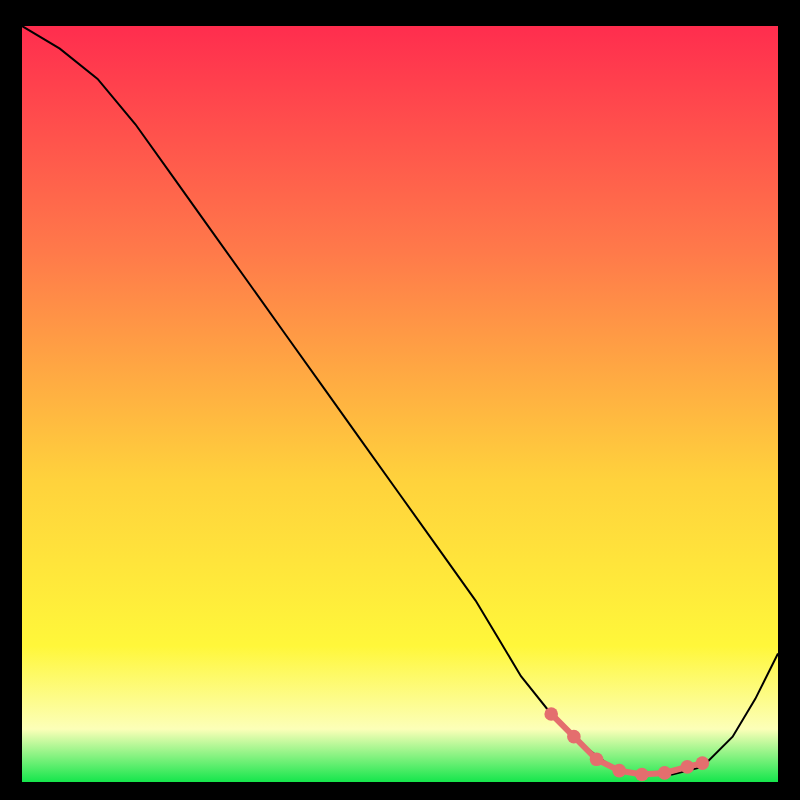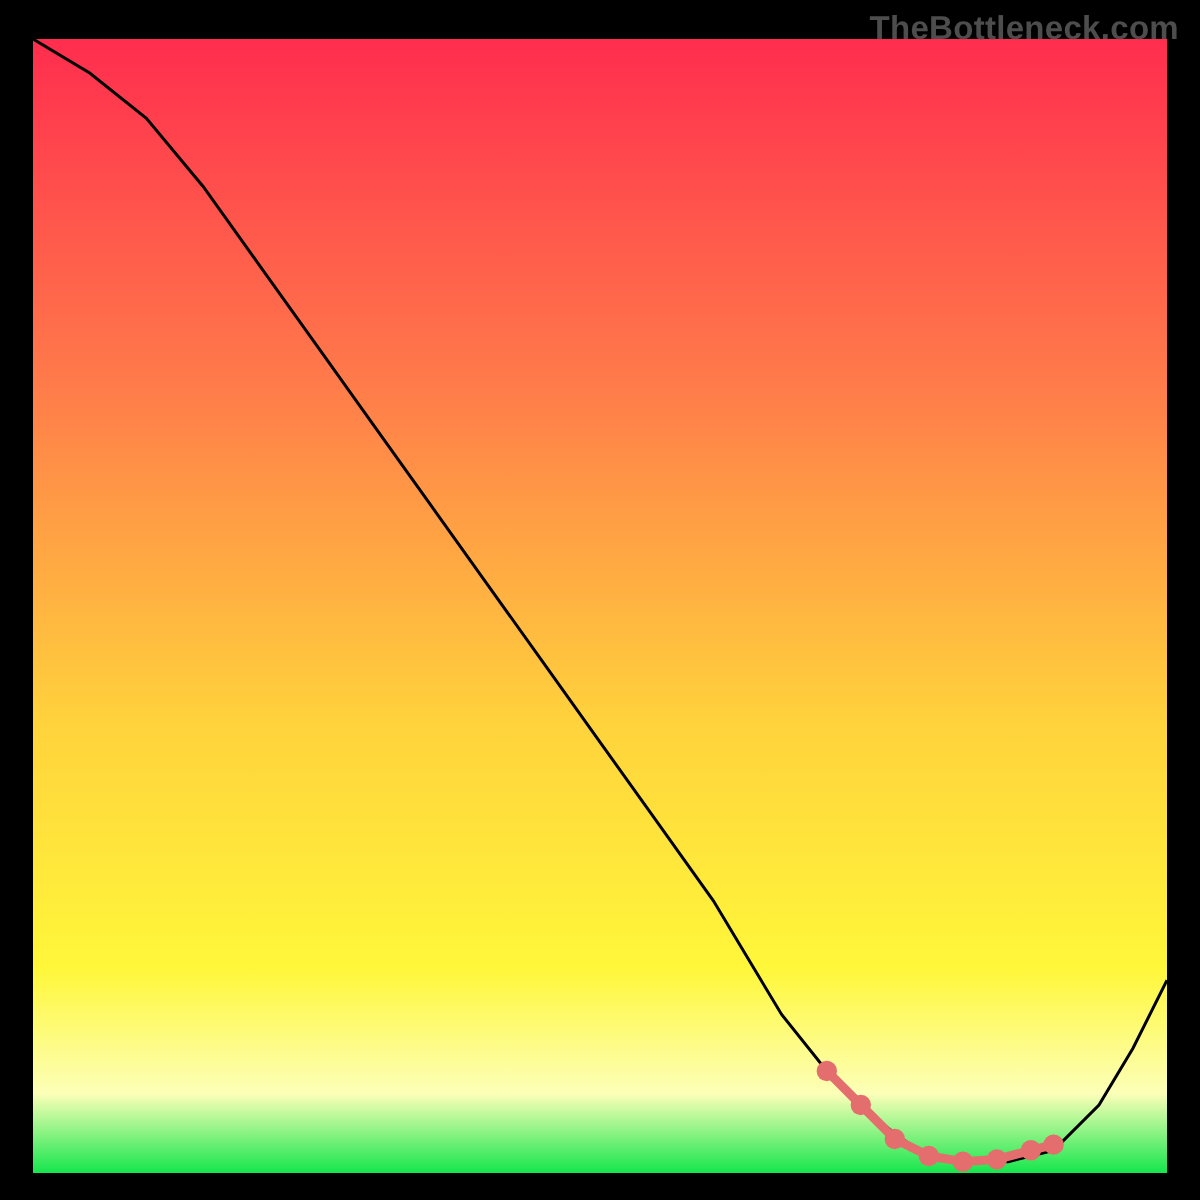--- a/index.html
+++ b/index.html
@@ -33,21 +33,20 @@
     top: 26px;
     width: 756px;
     height: 756px;
   }
   svg { display: block; }
 </style>
 </head>
 <body>
 
 <div class="frame">
-  <div class="watermark">TheBottleneck.com</div>
 
   <div class="plot-wrap">
     <svg viewBox="0 0 100 100" preserveAspectRatio="none" width="756" height="756">
       <defs>
         <linearGradient id="bg-grad" x1="0" y1="0" x2="0" y2="1">
           <stop offset="0" stop-color="#ff2d4e"></stop>
           <stop offset="0.30" stop-color="#ff7a4a"></stop>
           <stop offset="0.60" stop-color="#ffd23c"></stop>
           <stop offset="0.82" stop-color="#fff73a"></stop>
           <stop offset="0.93" stop-color="#fcffb8"></stop>

